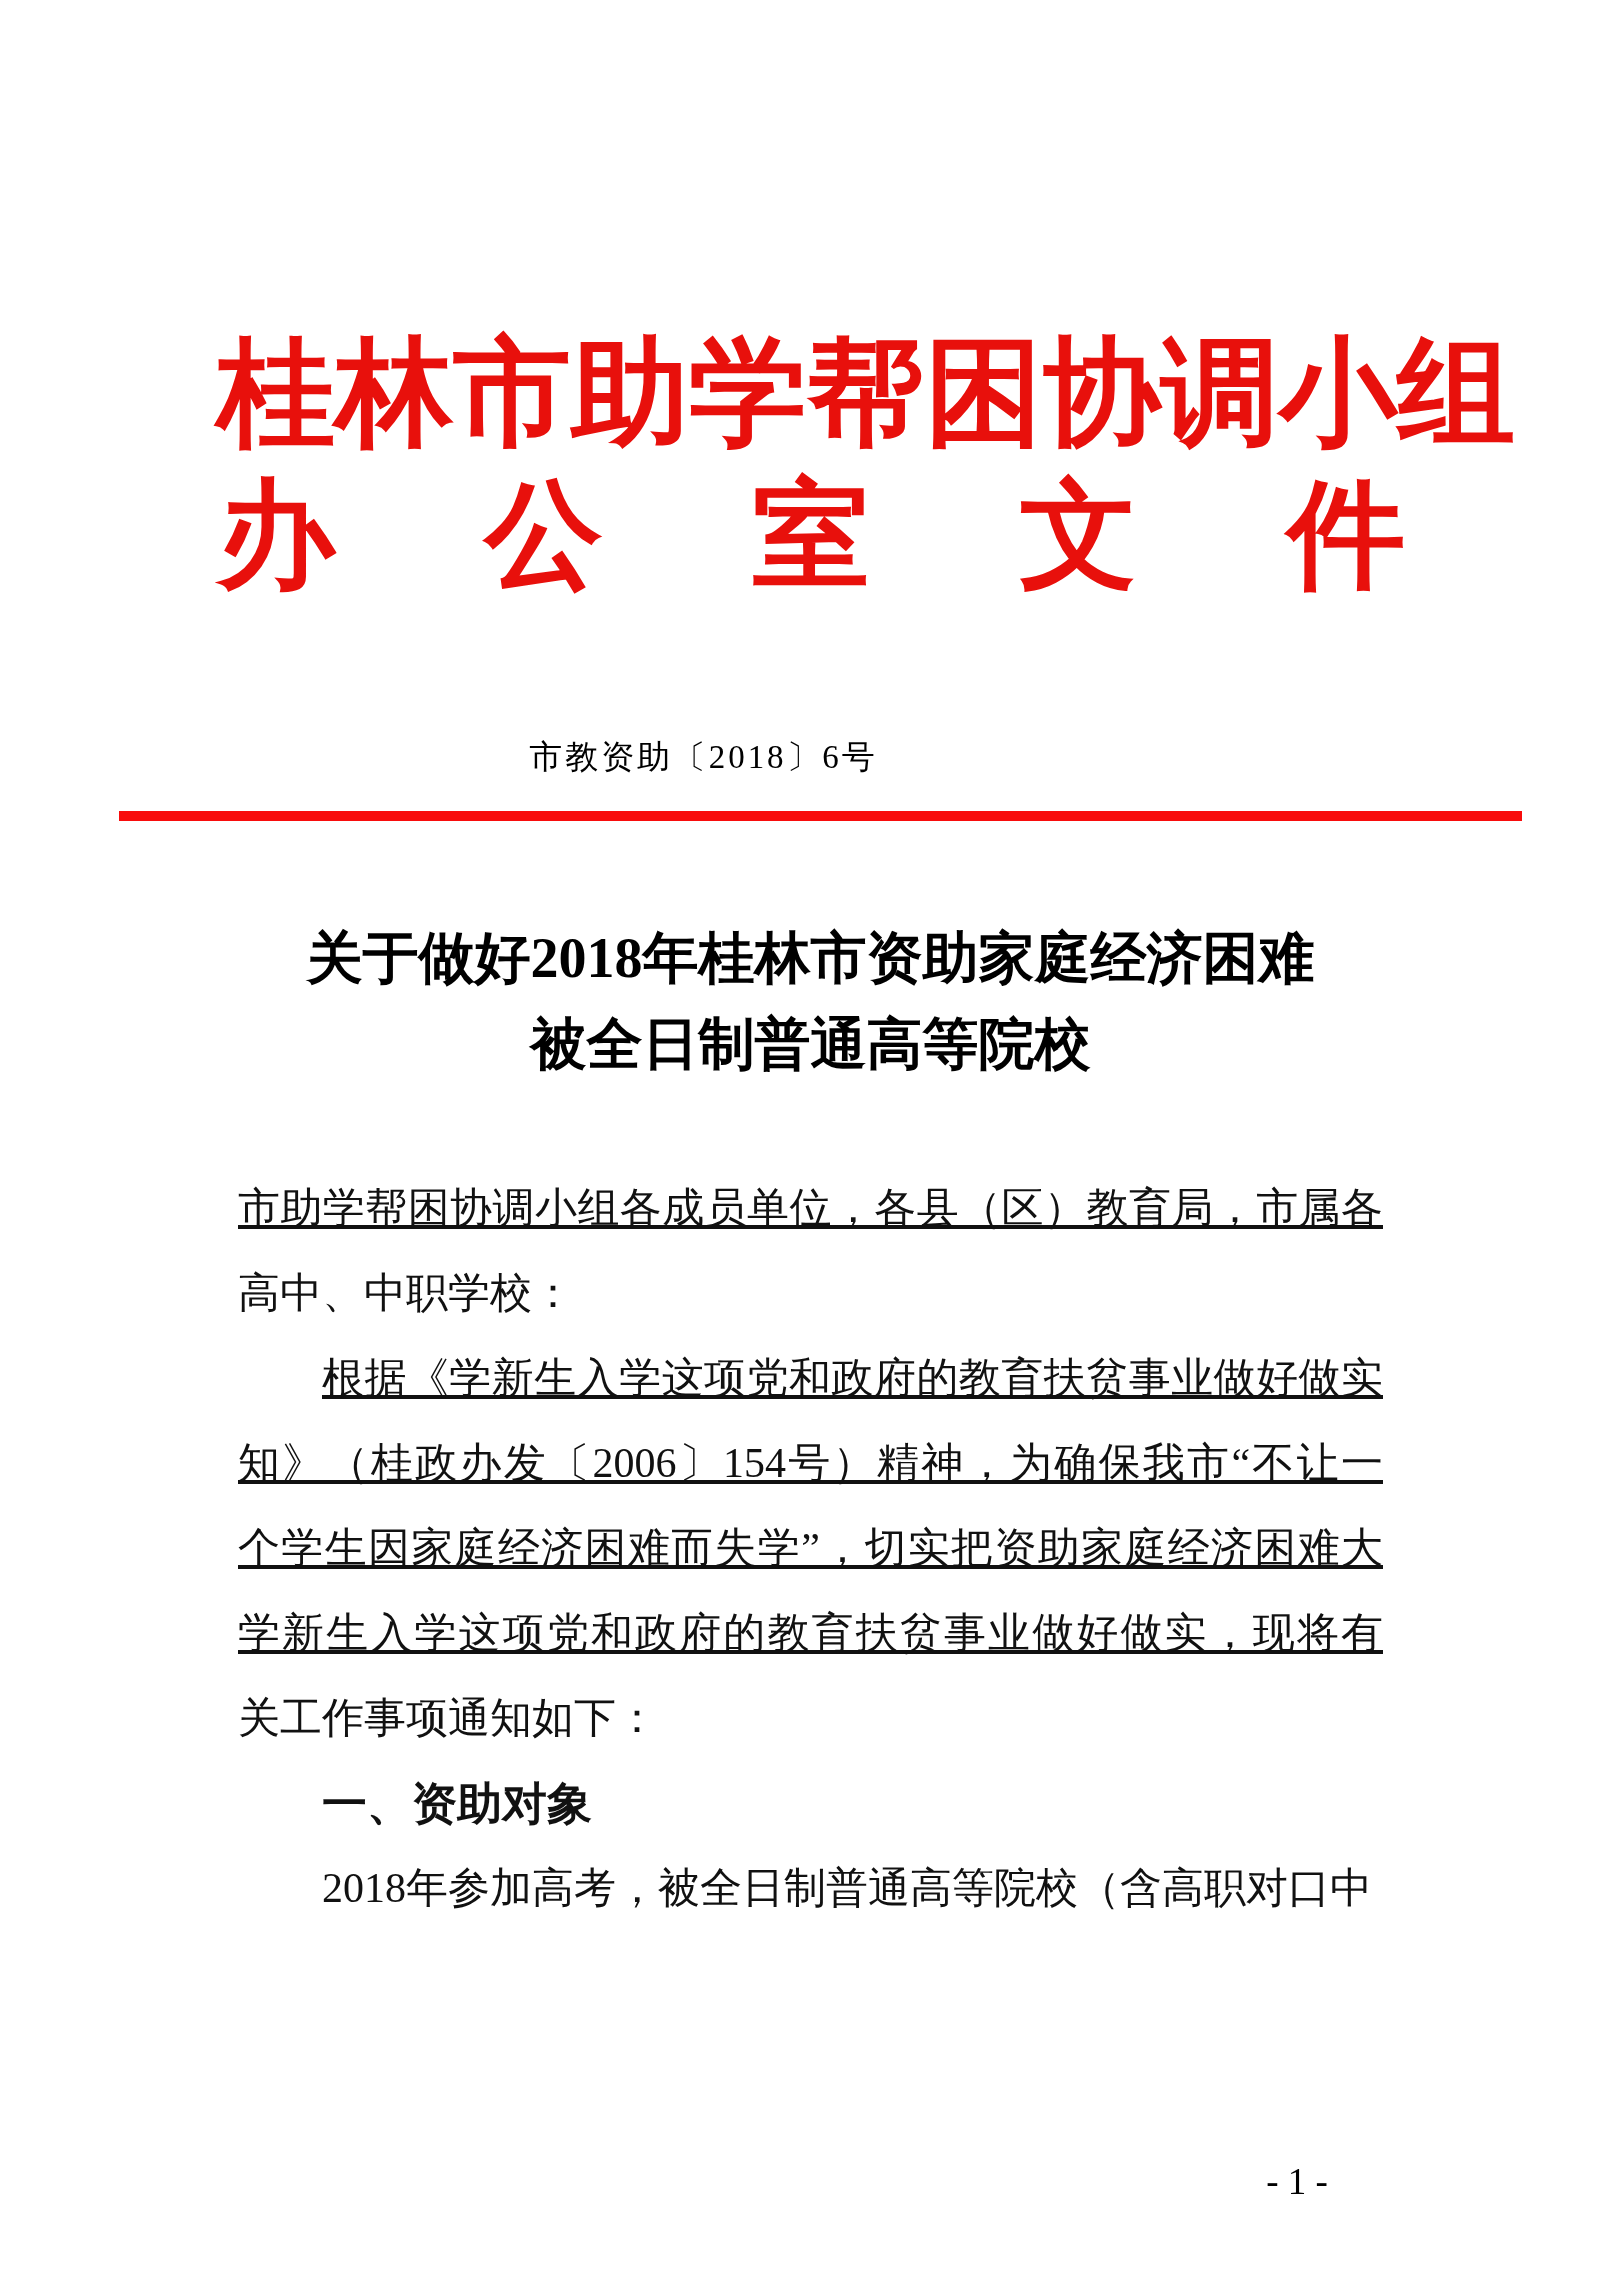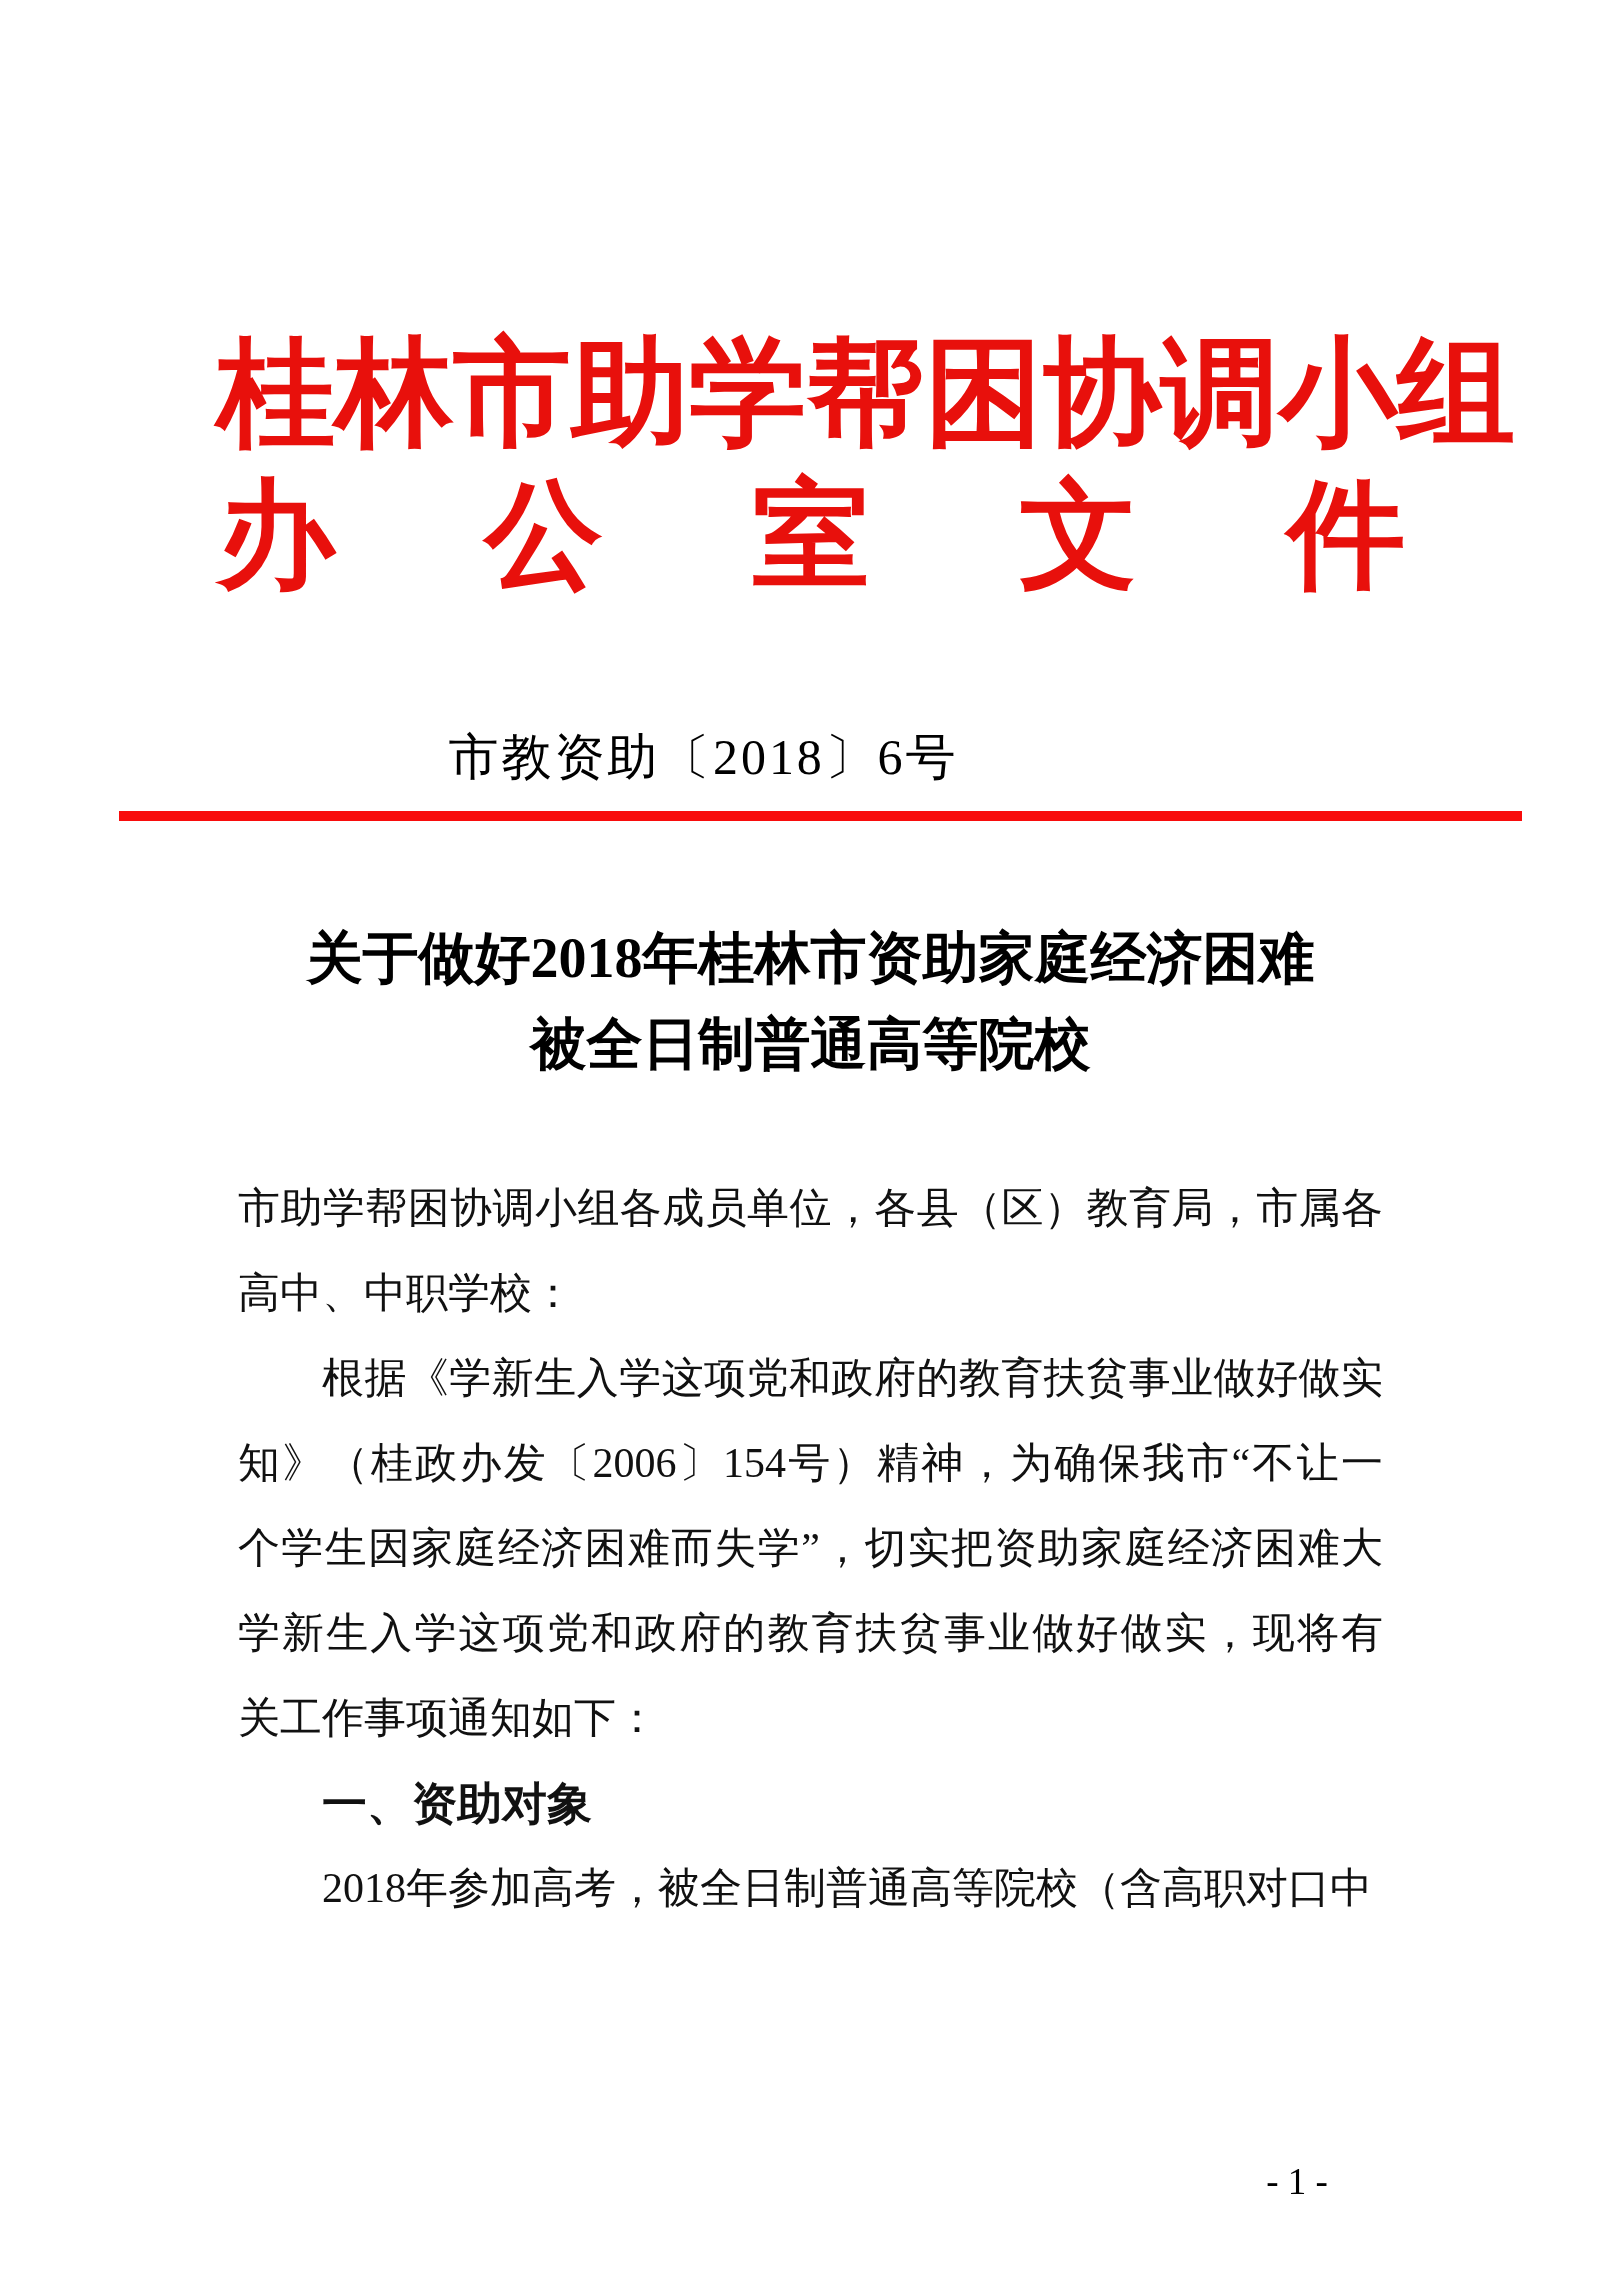--- a/index.html
+++ b/index.html
@@ -37,21 +37,21 @@
   }
   .letterhead-line span { display: inline-block; }
 
   
   .doc-number {
     position: absolute;
     top: 733px;
     left: 0;
     width: 1407px;
     text-align: center;
-    font-size: 50px;
+    font-size: 33px;
     letter-spacing: 2.9px;
     line-height: 49px;
     color: #000;
   }
 
   
   .red-divider {
     position: absolute;
     top: 811px;
     left: 119px;
@@ -84,20 +84,21 @@
   }
   .body-line {
     height: 85px;
     line-height: 85px;
     white-space: nowrap;
   }
   .body-line.just {
     white-space: normal;
     text-align: justify;
     text-align-last: justify;
+    text-decoration: underline;
   }
   .body-line.indent {
     text-indent: 84px;
   }
   .body-line.heading {
     font-family: "Liberation Sans", "DejaVu Sans", sans-serif;
     font-weight: bold;
     font-size: 45px;
   }
 

